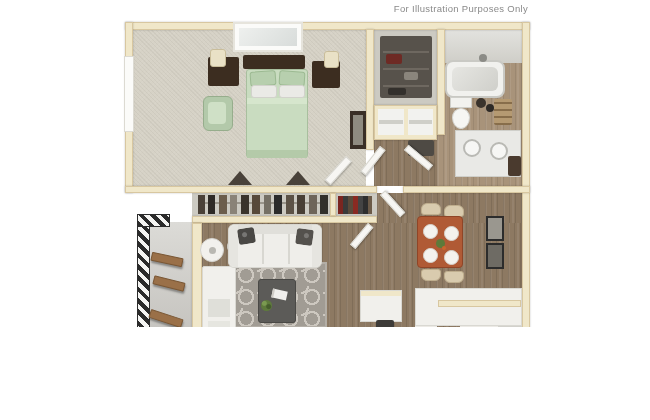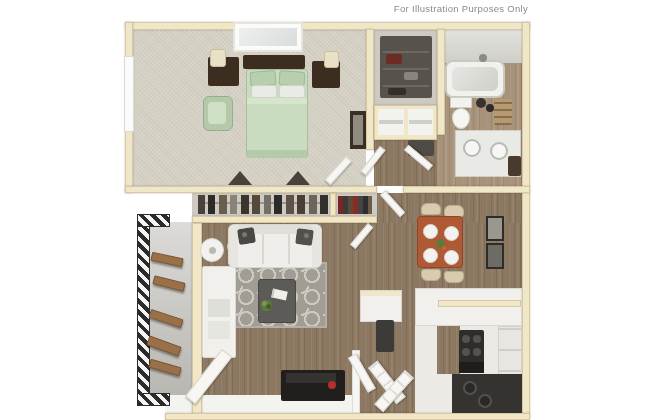--- a/index.html
+++ b/index.html
@@ -1,16 +1,16 @@
 <!DOCTYPE html>
 <html style="--wall: #f0e7c9; --wall-edge: #d8c7a0; --wood: #8d7962; --wood-light: #a8937a; --carpet: #d6d2c6; --closet-floor: #cccac2; --kitchen-floor: #eceae5; --sage: #c9dcc0; --sage-dark: #b7cfae; --terracotta: #b05a35; --rug: #a19c94; --rug-line: #cdc8c0; --dark-wood: #3c2d20; --dark: #2a2827; --tan: #d9cbae; --white-furniture: #f1f0ec; --red-accent: #b33126; --text: #8a8a8a; --hatch: #2b2b2b; --stair-wood: #9a7048;"><head>
 <meta charset="utf-8">
 <style>
   html,body{margin:0;padding:0;background:#ffffff;}
-  .stage{position:relative;width:650px;height:420px;background:#fff;overflow:hidden;
+  .stage{position:relative;width:650px;height:327px;background:#fff;overflow:hidden;
          font-family:"Liberation Sans",sans-serif;}
   .el{position:absolute;}
   .disclaimer{left:0;top:3px;width:528px;text-align:right;font-size:9.5px;
               letter-spacing:.3px;color:var(--text);}
   .wall{background:var(--wall);border:1px solid var(--wall-edge);box-sizing:border-box;
         box-shadow:0 0 2px rgba(0,0,0,.25);z-index:5;}
   .wood{background-color:var(--wood);
         background-image:repeating-linear-gradient(90deg,rgba(255,255,255,.07) 0 2px,transparent 2px 9px),
                          repeating-linear-gradient(90deg,rgba(0,0,0,.10) 0 1px,transparent 1px 6px);z-index:1;}
   .woodlight{background-color:var(--wood-light);

